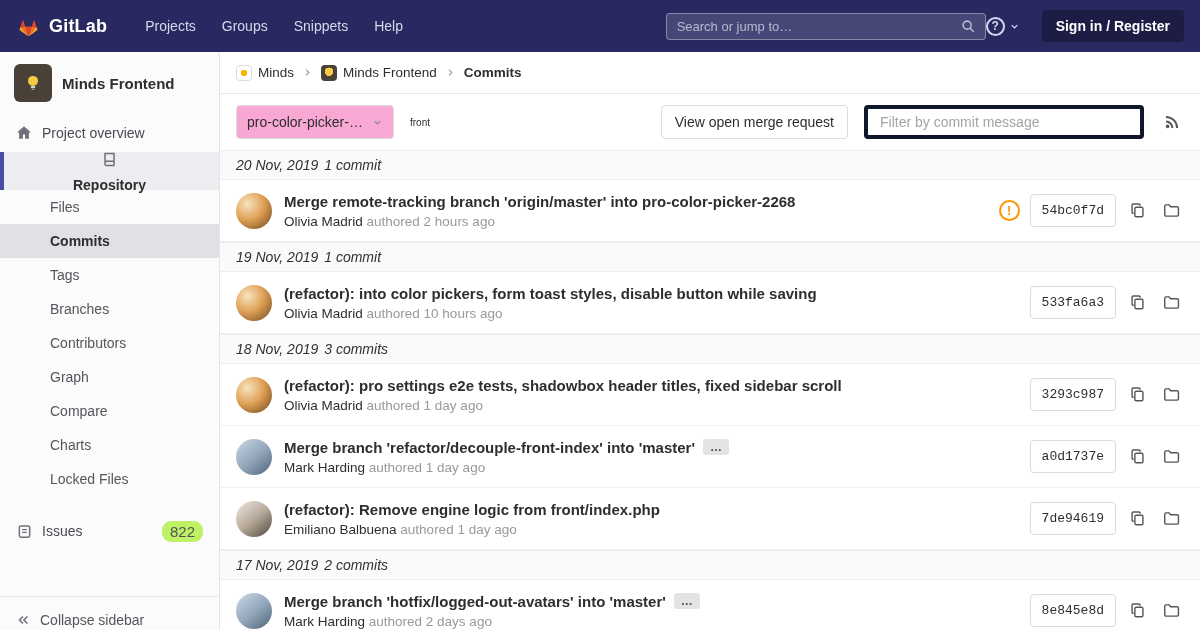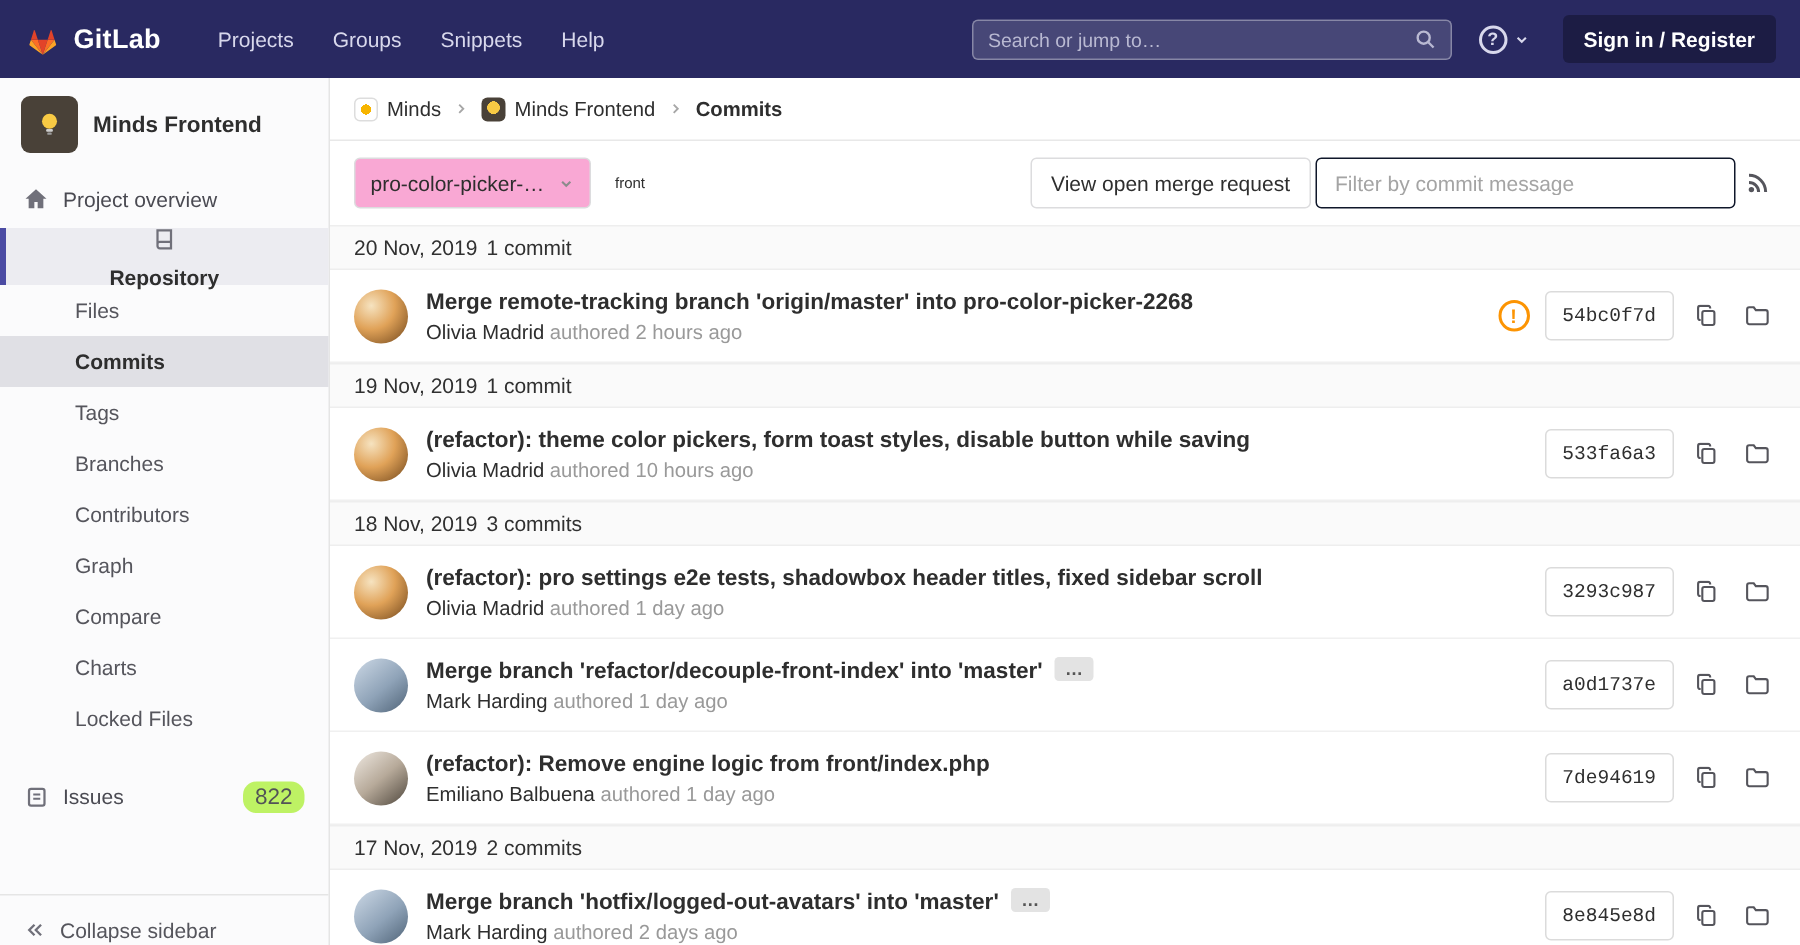--- a/index.html
+++ b/index.html
@@ -5,21 +5,21 @@
   * { margin:0; padding:0; box-sizing:border-box; }
   body { font-family:"Liberation Sans", sans-serif; background:#fff; }
   .app { width:1200px; height:630px; overflow:hidden; position:relative; background:#fff; }
 
   
   .navbar { height:52px; background:#292961; display:flex; align-items:center; padding:0 16px; color:#d8d8ec; }
   .brand { display:flex; align-items:center; gap:8px; cursor:pointer; }
   .brand-text { color:#fff; font-size:18px; font-weight:bold; letter-spacing:.2px; }
   .nav-menu { display:flex; align-items:center; gap:26px; margin-left:38px; }
   .nav-menu-item { font-size:14px; color:#d8d8ec; cursor:pointer; }
-  .nav-search { margin-left:auto; margin-right:18px; width:320px; height:27px; background:rgba(255,255,255,.14);
+  .nav-search { margin-left:auto; width:320px; height:27px; background:rgba(255,255,255,.14);
     border:1px solid rgba(255,255,255,.35); border-radius:4px; display:flex; align-items:center; padding:0 10px; }
   .nav-search input { flex:1; background:transparent; border:none; outline:none; color:#e8e8f4; font-size:13px; font-family:"Liberation Sans",sans-serif; }
   .nav-search input::placeholder { color:#b9b9d2; }
   .nav-search .icon { color:#b9b9d2; display:flex; }
   .help-wrap { display:flex; align-items:center; gap:4px; margin-right:22px; cursor:pointer; }
   .help-circle { width:19px; height:19px; border:2px solid #d8d8ec; border-radius:50%; display:flex; align-items:center; justify-content:center;
     font-size:12px; font-weight:bold; color:#d8d8ec; }
   .signin-btn { background:#1c1c44; color:#fff; font-size:14px; font-weight:bold; padding:8px 14px; border-radius:4px; border:none; cursor:pointer; font-family:"Liberation Sans",sans-serif; }
 
   
@@ -49,32 +49,32 @@
   .crumb-icon.group { background:radial-gradient(circle at 50% 50%, #f7b500 0 34%, #ffffff 35%); border:1px solid #ddd; }
   .crumb-icon.project { background:radial-gradient(circle at 50% 42%, #f8ca44 0 34%, #494138 35%); }
   .crumb-sep { color:#a7a7a7; display:flex; }
   .crumb-current { font-weight:bold; }
 
   .controls { display:flex; align-items:center; gap:16px; padding:11px 16px 11px; }
   .branch-dropdown { height:34px; width:158px; border:1px solid #dcdcde; border-radius:4px; background:#f9a8d4; display:flex; align-items:center;
     justify-content:space-between; padding:0 10px; font-size:14px; color:#2e2e2e; cursor:pointer; }
   .branch-label { max-width:124px; overflow:hidden; white-space:nowrap; }
   .ref-path { font-size:10px; color:#2e2e2e; }
-  .controls-right { margin-left:auto; display:flex; align-items:center; gap:3px; }
+  .controls-right { margin-left:auto; display:flex; align-items:center; gap:16px; }
   .btn-default { height:34px; border:1px solid #dcdcde; border-radius:4px; background:#fff; padding:0 13px; font-size:14px; color:#2e2e2e;
     cursor:pointer; font-family:"Liberation Sans",sans-serif; }
-  .filter-input { height:34px; width:280px; border:1px solid #0f172a; border-radius:4px; padding:0 12px; font-size:14px; color:#0369a1;
+  .filter-input { height:34px; width:280px; border:4px solid #0f172a; border-radius:4px; padding:0 12px; font-size:14px; color:#0369a1;
     outline:none; font-family:"Liberation Sans",sans-serif; }
   .filter-input::placeholder { color:#a4a4a4; }
   .icon-btn { background:none; border:none; color:#55555c; cursor:pointer; display:flex; align-items:center; padding:4px; }
 
   
   .commit-list { }
   .date-header { background:#fafafa; border-top:1px solid #eee; border-bottom:1px solid #eee; height:30px; display:flex; align-items:center;
-    gap:6px; padding:0 16px; font-size:14px; color:#303030; }
+    gap:6px; padding:0 16px; font-size:14px; color:#303030;font-style:italic; }
   .commit-row { display:flex; align-items:center; gap:12px; padding:0 16px; height:62px; border-bottom:1px solid #f0f0f0; background:#fff; }
   .avatar { width:36px; height:36px; border-radius:50%; flex-shrink:0; cursor:pointer; }
   .avatar.olivia { background:radial-gradient(circle at 32% 30%, #f6e3c0, #e0a258 45%, #9c6a33 78%, #6e4a20); }
   .avatar.mark { background:linear-gradient(140deg, #cdd9e6, #8fa3b8 55%, #4f6377); }
   .avatar.emiliano { background:linear-gradient(140deg, #efe9e2, #b7aa9a 50%, #4e463c); }
   .commit-main { flex:1; min-width:0; }
   .commit-title { font-size:15px; font-weight:bold; color:#2e2e2e; white-space:nowrap; overflow:hidden; text-overflow:ellipsis; cursor:pointer; }
   .commit-title .t-text { cursor:pointer; }
   .expand-btn { display:inline-block; background:#e3e3e3; color:#555; border:none; border-radius:3px; font-weight:bold; font-size:12px;
     line-height:12px; padding:2px 7px; margin-left:8px; vertical-align:2px; cursor:pointer; font-family:"Liberation Sans",sans-serif; }
@@ -290,21 +290,21 @@
           </div>
         </div>
 
         <div class="date-header">
           <span>19 Nov, 2019</span>
           <span>1 commit</span>
         </div>
         <div class="commit-row">
           <span class="avatar olivia"></span>
           <div class="commit-main">
-            <div class="commit-title"><span class="t-text">(refactor): theme color pickers, form toast styles, disable button while saving</span></div>
+            <div class="commit-title"><span class="t-text">(refactor): into color pickers, form toast styles, disable button while saving</span></div>
             <div class="commit-meta"><span class="author">Olivia Madrid</span> <span>authored 10 hours ago</span></div>
           </div>
           <div class="commit-right">
             <span class="sha-box">533fa6a3</span>
             <button class="icon-btn">
               <svg width="15" height="15" viewBox="0 0 16 16">
                   <rect x="5.2" y="4.6" width="8.6" height="10" rx="1.4" fill="none" stroke="currentColor" stroke-width="1.5"></rect>
                   <path d="M10.8 2.8V2.4A1.4 1.4 0 0 0 9.4 1H3.6a1.4 1.4 0 0 0-1.4 1.4v7.2A1.4 1.4 0 0 0 3.6 11h.4" fill="none" stroke="currentColor" stroke-width="1.5"></path>
                 </svg>
             </button>

